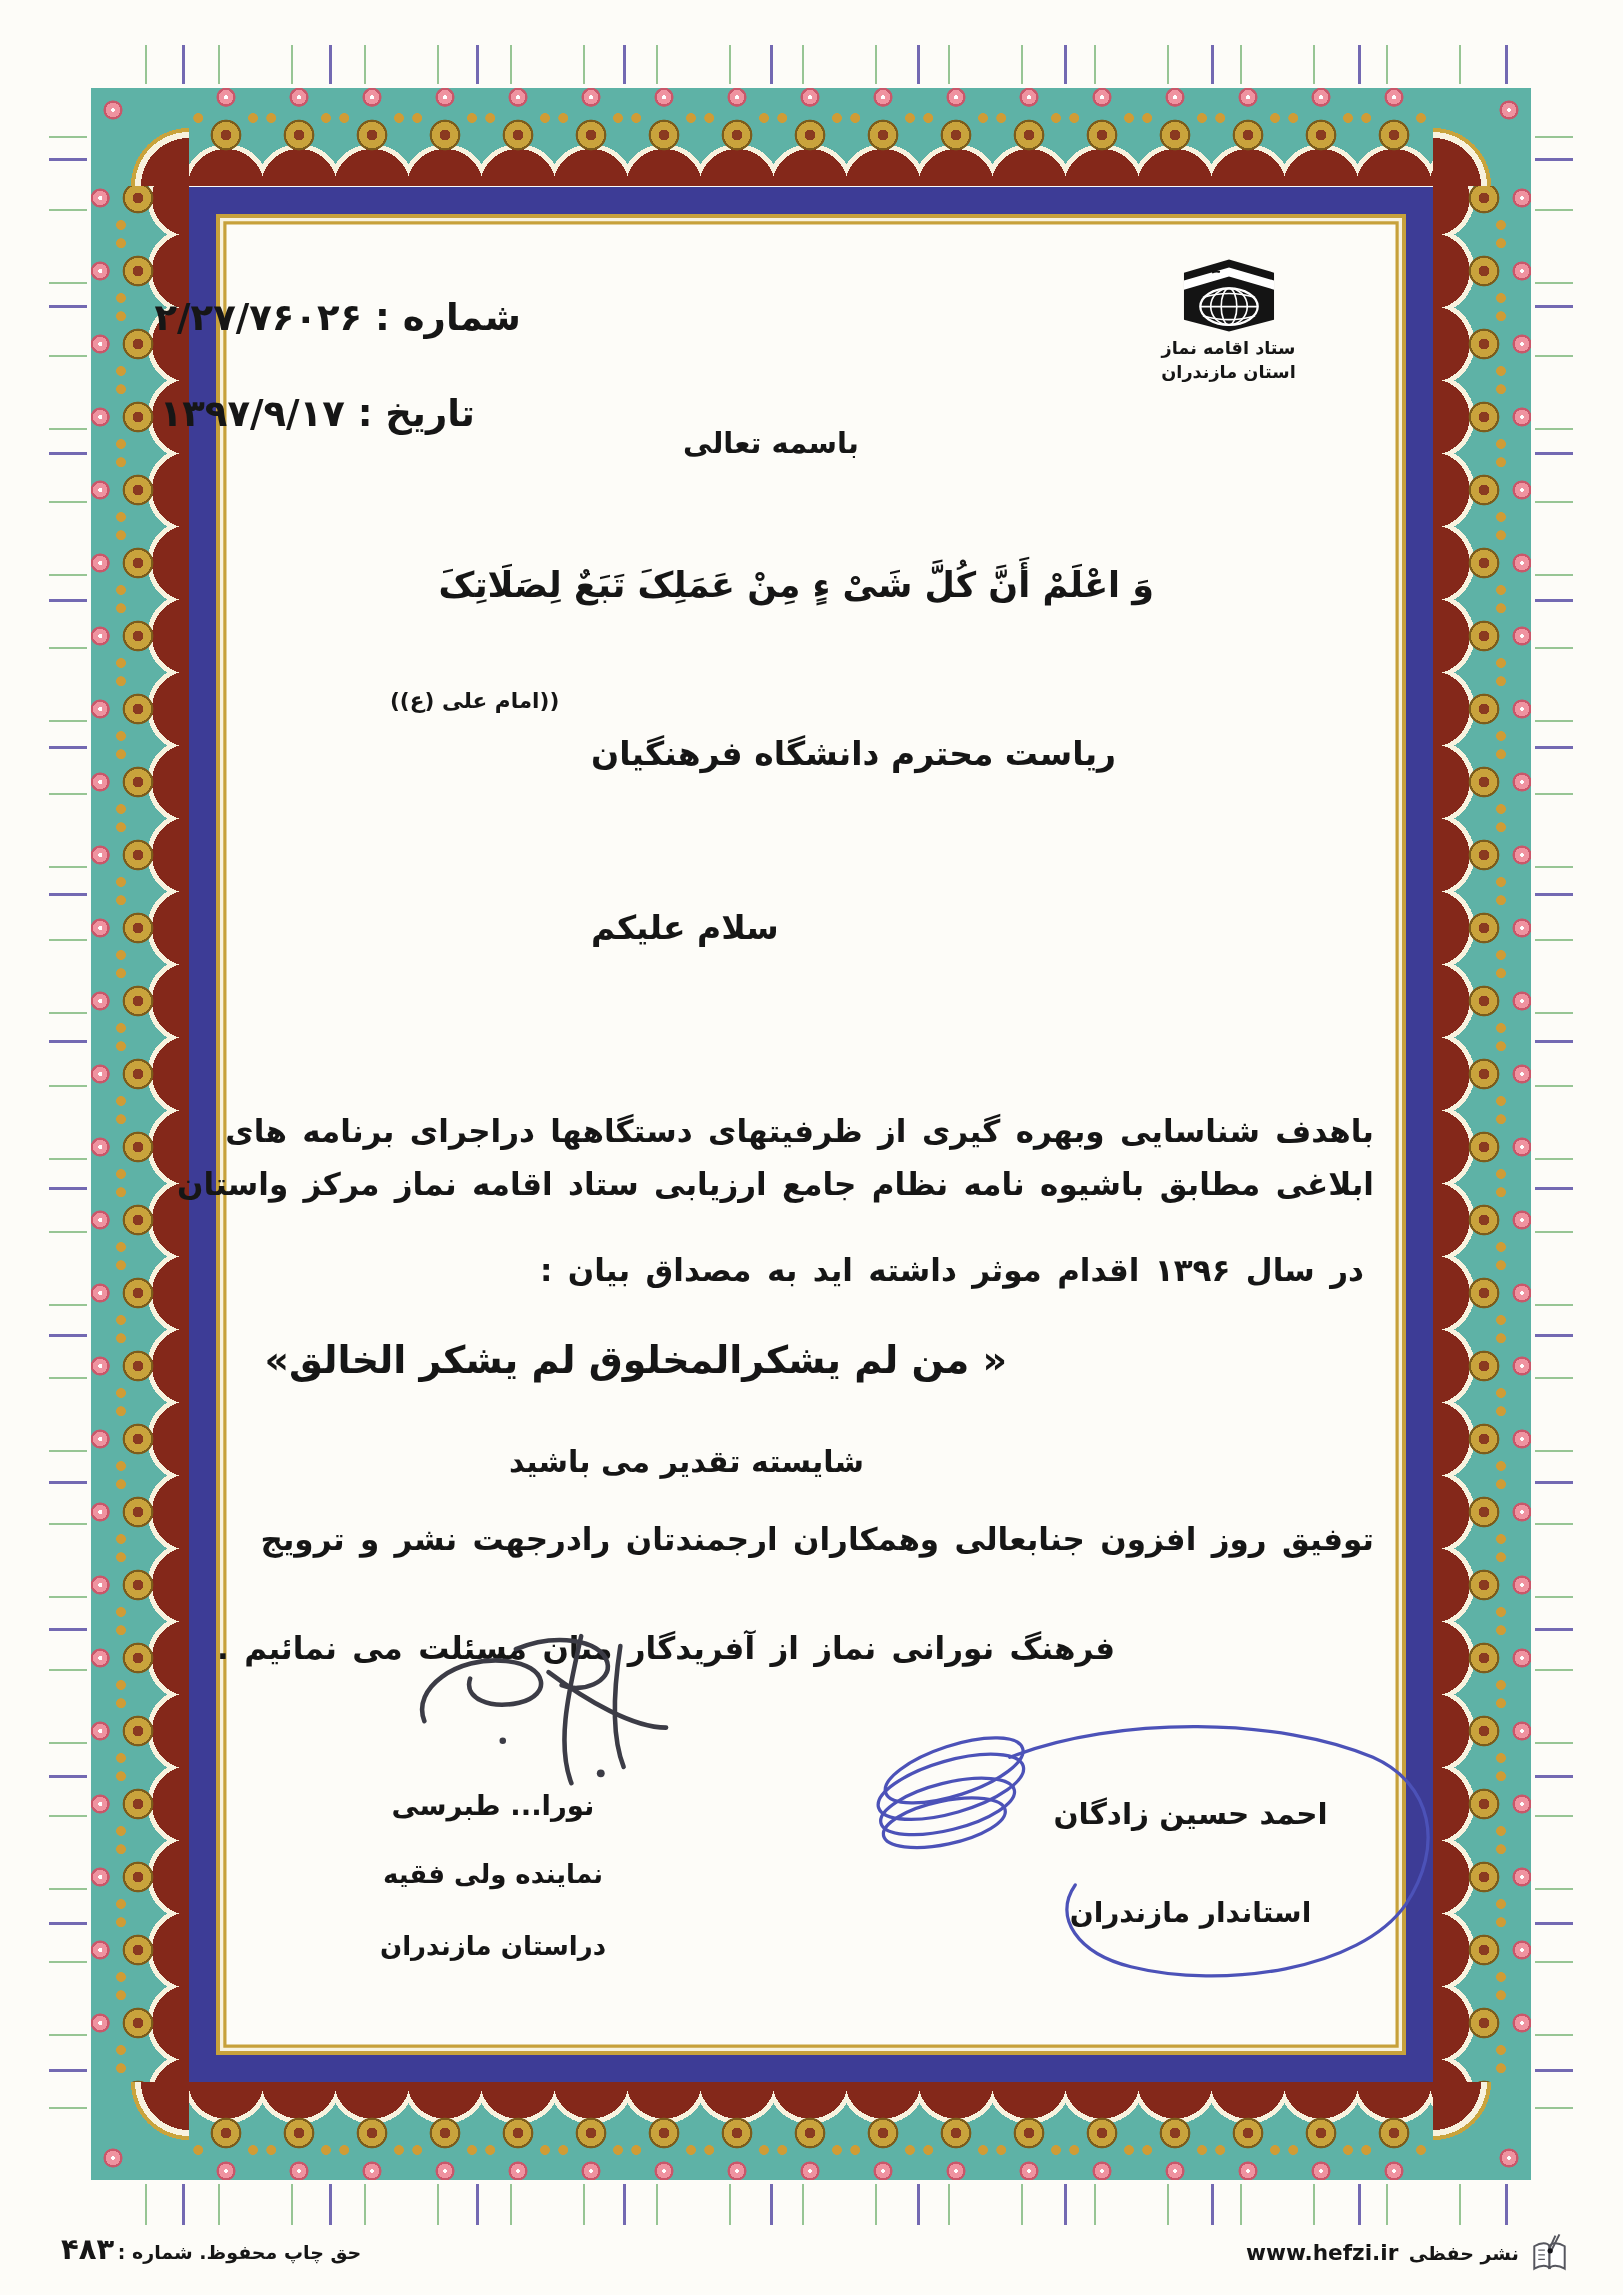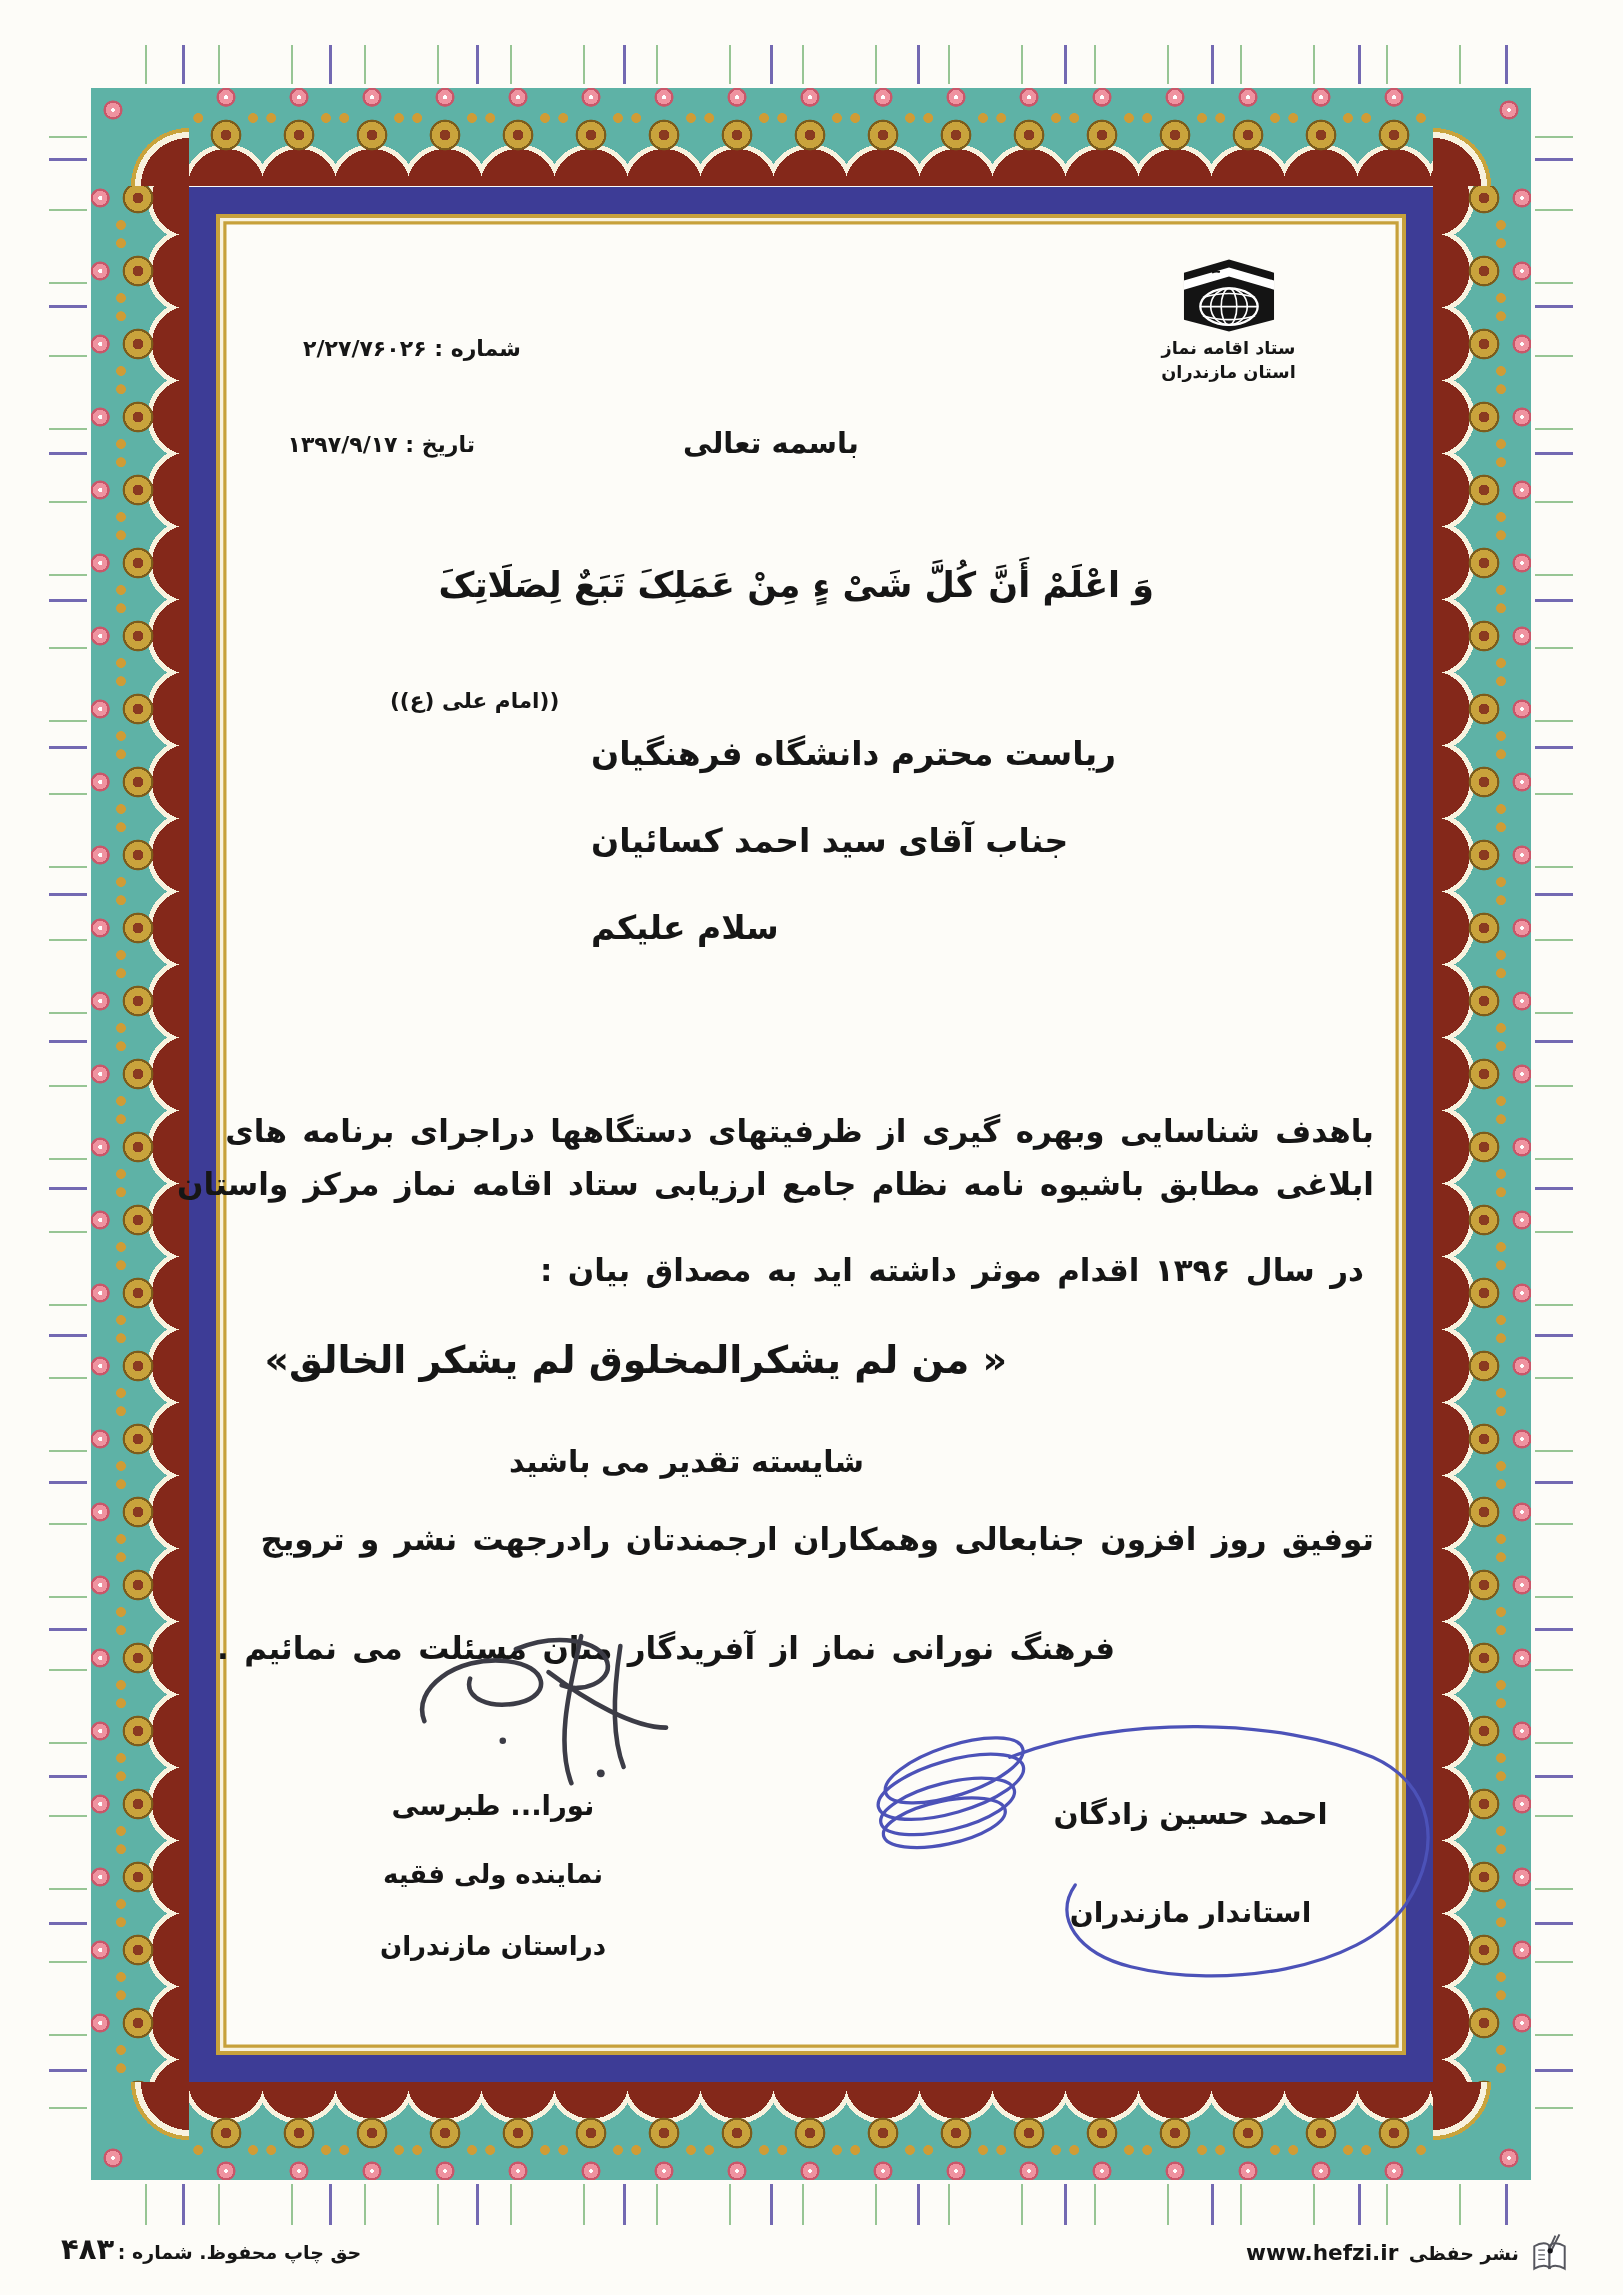--- a/index.html
+++ b/index.html
@@ -91,21 +91,21 @@
     border:27.5px solid #3d3c96;background:#3d3c96;}
   .gold-frame{position:absolute;inset:0;
     border:4.6px solid #c7a13b;background:#fdfcf8;
     box-shadow:inset 0 0 0 3.3px #f8f2de, inset 0 0 0 6.5px #c7a13b;}
 
   
   .t{position:absolute;white-space:nowrap;font-weight:bold;line-height:1.25;}
   .center{text-align:center;}
   .latin{direction:ltr;}
 
-  .hdr{font-size:22px;margin-top:40px;}
+  .hdr{font-size:37px;}
   .logo-caption{font-size:17.7px;line-height:1.35;}
   .basmala{font-size:29px;}
   .hadith{font-size:35px;}
   .hadith-tr{font-size:29.5px;}
   .attribution{font-size:21.6px;}
   .recipient{font-size:33px;}
   .bodyline{font-size:31px;word-spacing:4.6px;}
   .paren-small{font-size:21.6px;font-weight:bold;}
   .quote{font-size:38px;}
   .appreciation{font-size:30px;font-weight:600;}
@@ -163,21 +163,20 @@
     <div class="logo-caption">ستاد اقامه نماز</div>
     <div class="logo-caption">استان مازندران</div>
   </div>
 
   <div class="t basmala center" style="top:425px;left:641px;width:262px;">باسمه تعالی</div>
 
   <div class="t hadith center" style="top:564px;left:468px;width:687px;">وَ اعْلَمْ أَنَّ كُلَّ شَیْ ءٍ مِنْ عَمَلِکَ تَبَعٌ لِصَلَاتِکَ</div>
   <div class="t attribution" style="top:688px;left:391px;">((امام علی (ع))</div>
 
   <div class="t recipient" style="top:733px;left:592px;">ریاست محترم دانشگاه فرهنگیان</div>
-  <div class="t recipient" style="top:820px;left:592px;">جناب آقای سید احمد کسائیان</div>
   <div class="t recipient" style="top:907px;left:592px;">سلام علیکم</div>
 
   <div class="t bodyline" style="top:1112px;right:249px;">باهدف شناسایی وبهره گیری از ظرفیتهای دستگاهها دراجرای برنامه های</div>
   <div class="t bodyline" style="top:1165px;right:249px;">ابلاغی مطابق باشیوه نامه نظام جامع ارزیابی ستاد اقامه نماز مرکز واستان</div>
   <div class="t bodyline" style="top:1251px;right:259px;">در سال ۱۳۹۶ اقدام موثر داشته اید  به مصداق بیان :</div>
 
   <div class="t quote center" style="top:1337px;left:353px;width:655px;">« من لم یشکرالمخلوق لم یشکر الخالق»</div>
   <div class="t appreciation center" style="top:1443px;left:360px;width:655px;">شایسته تقدیر می باشید</div>
 
   <div class="t bodyline" style="top:1520px;right:249px;">توفیق روز افزون جنابعالی وهمکاران ارجمندتان رادرجهت نشر و ترویج</div>

